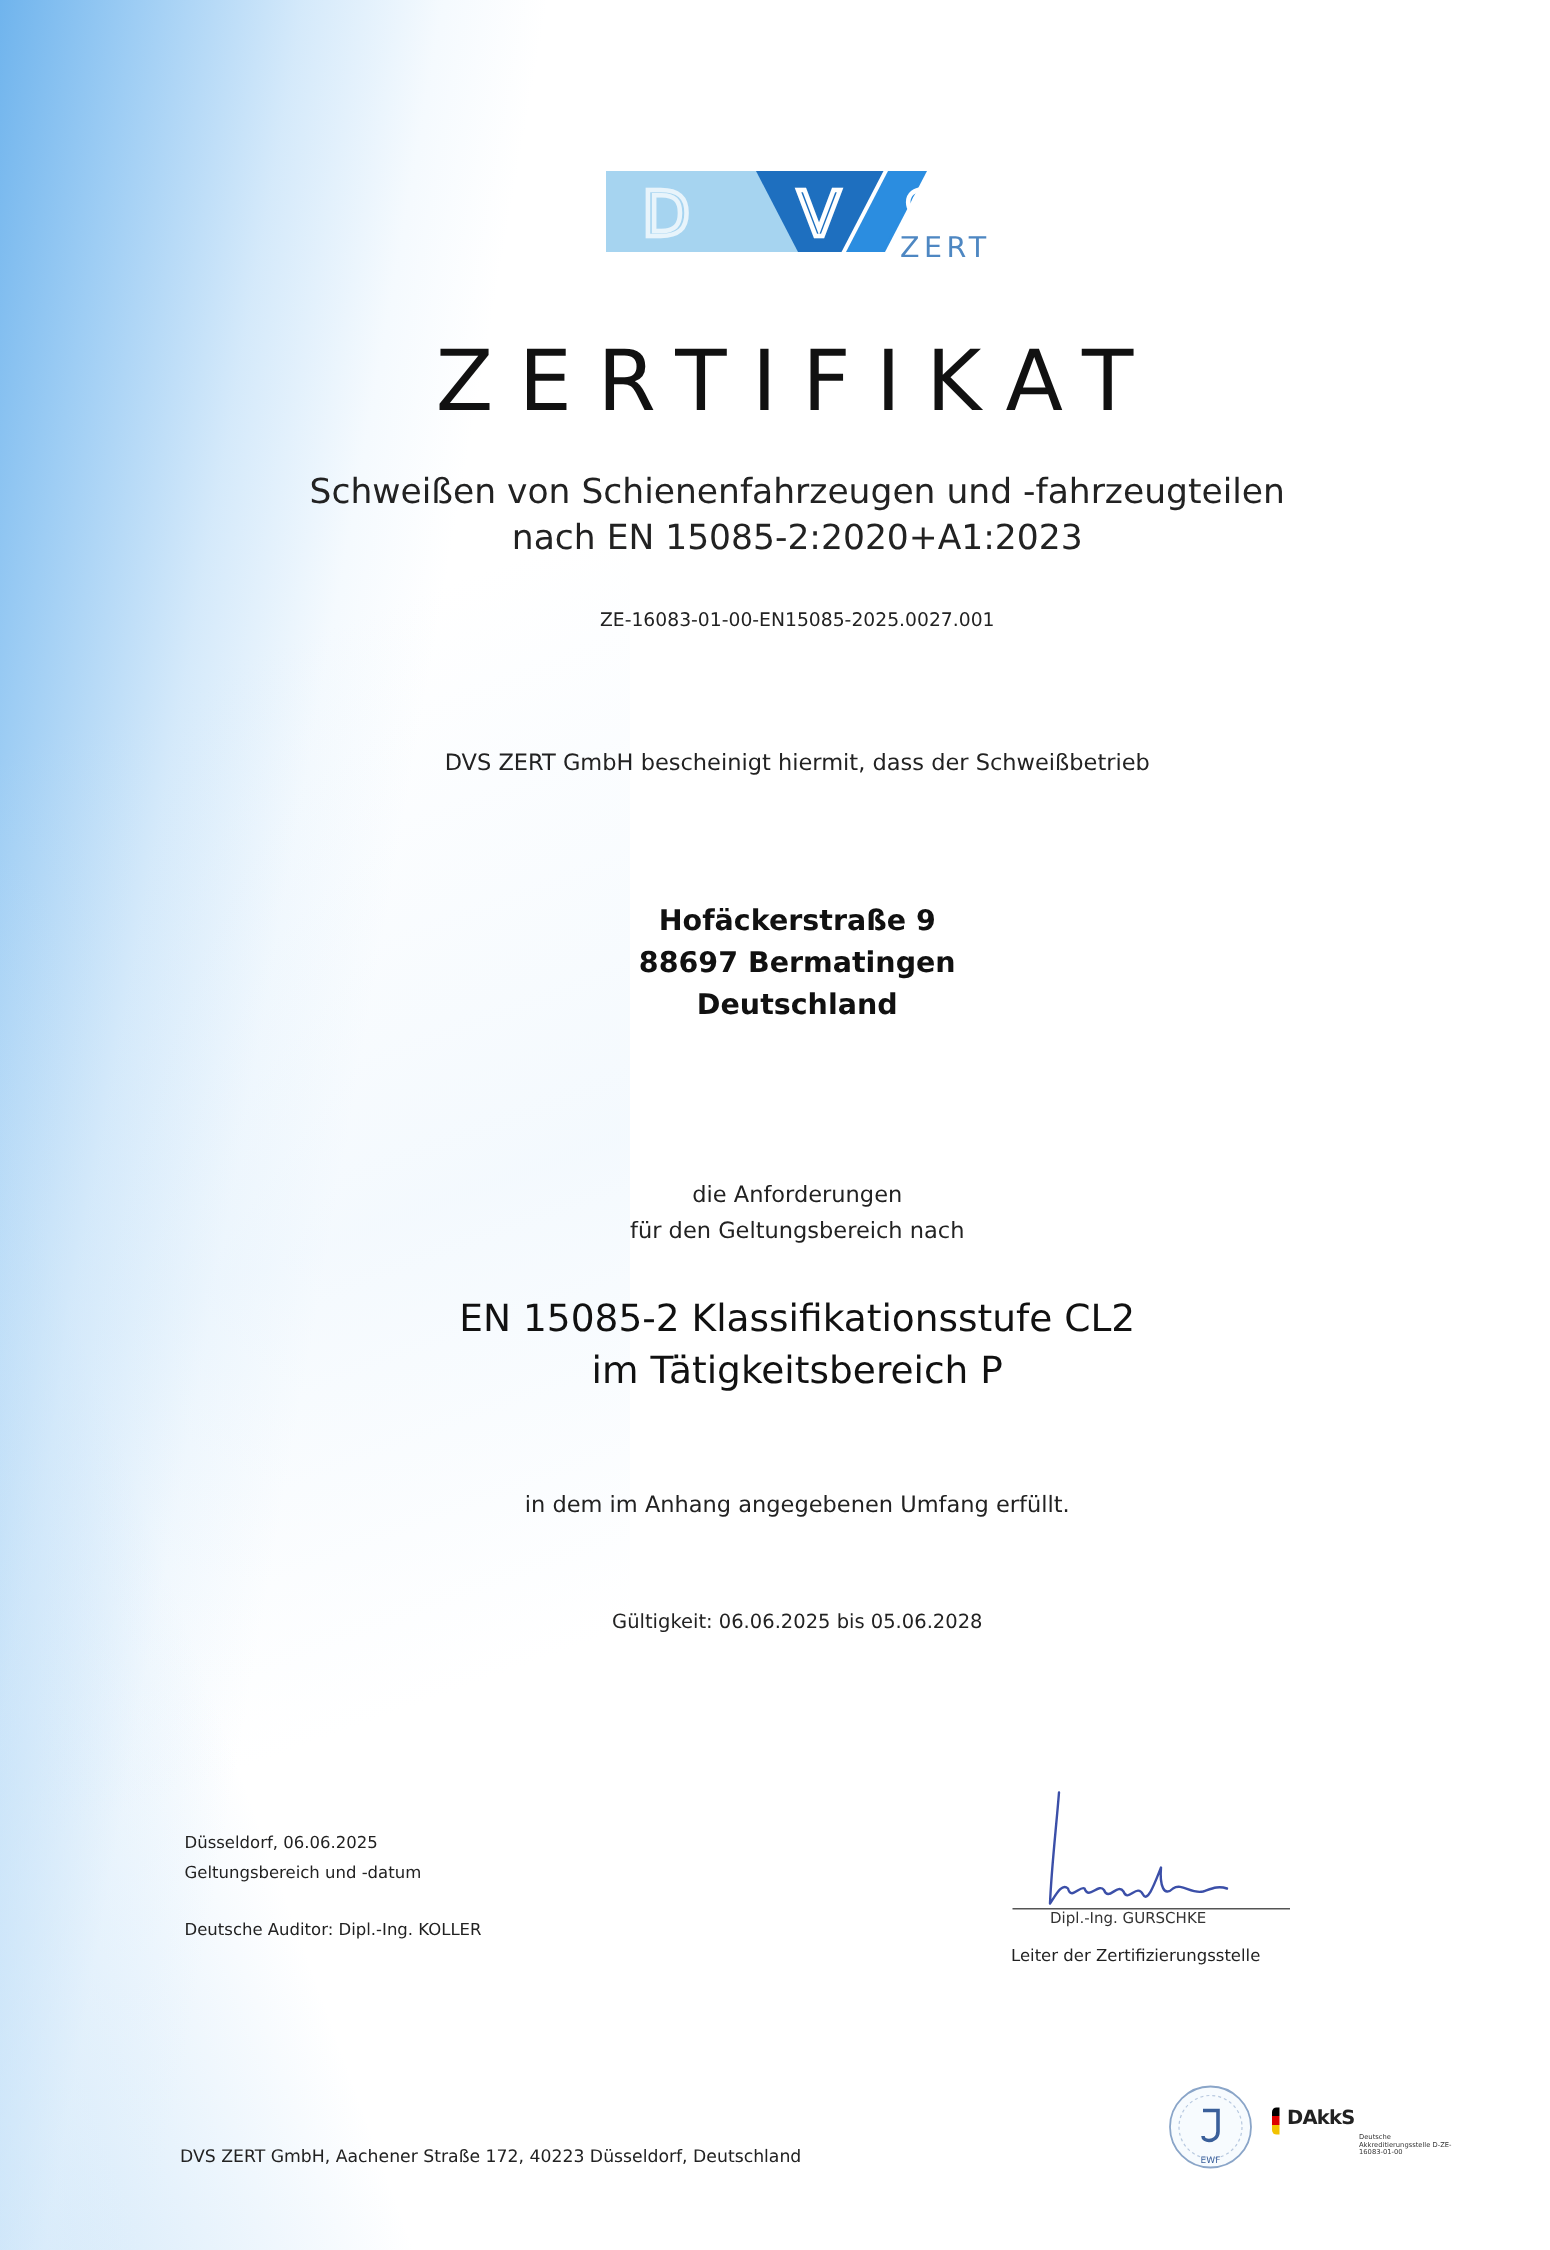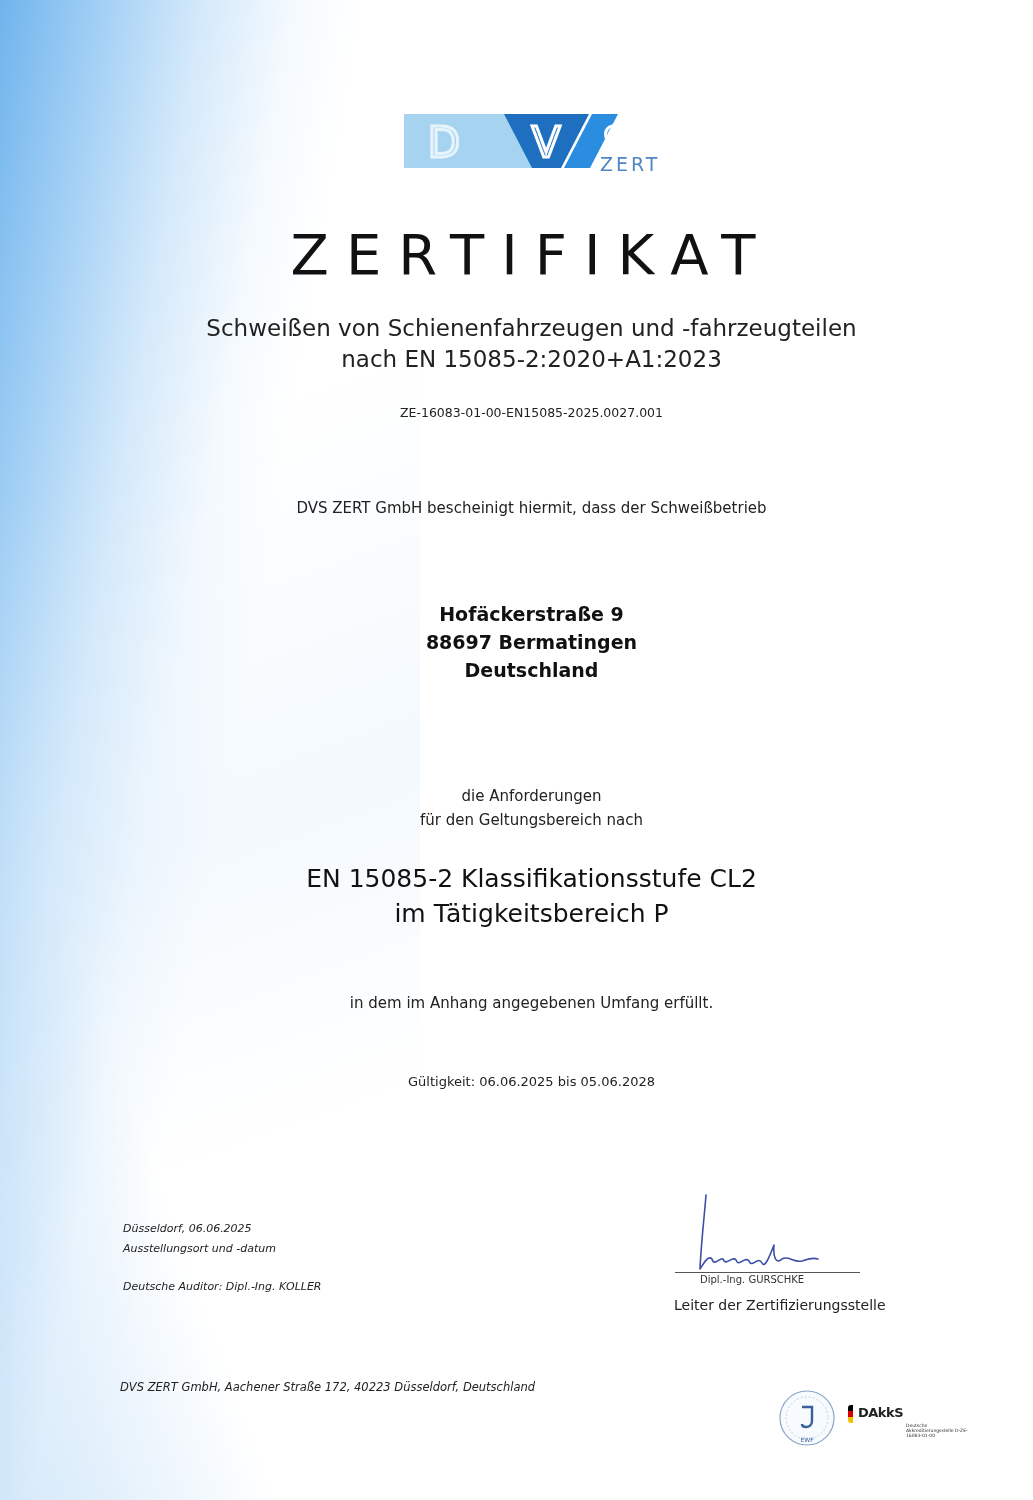--- a/index.html
+++ b/index.html
@@ -28,29 +28,29 @@
     .title { top: 222px; font-size: 56px; letter-spacing: 17px; font-weight: normal; color: #111; }
     .subtitle { top: 313px; font-size: 23px; line-height: 31px; color: #222; }
     .certno { top: 405px; font-size: 12.5px; color: #222; }
     .intro { top: 499px; font-size: 15px; color: #222; }
     .company { top: 600px; font-size: 19px; line-height: 28px; font-weight: bold; color: #111; }
     .req { top: 784px; font-size: 15px; line-height: 24px; color: #222; }
     .scope { top: 861px; font-size: 25px; line-height: 35px; color: #111; }
     .fulfilled { top: 994px; font-size: 15px; color: #222; }
     .validity { top: 1074px; font-size: 13px; color: #222; }
 
-    .left-block { left: 123px; top: 1219px; font-size: 11px; line-height: 20px; color: #222; font-style: italic; }
+    .left-block { left: 123px; top: 1219px; font-size: 11px; line-height: 20px; color: #222; }
     .left-block .gap { height: 18px; }
 
     .sig-area { left: 650px; top: 1185px; width: 195px; height: 130px; margin-left: 20px; }
     .sig-line { position: absolute; left: 5px; top: 87px; width: 185px; border-top: 1.5px solid #555; }
     .sig-name { position: absolute; left: 30px; top: 89px; font-size: 10px; color: #333; }
-    .sig-role { position: absolute; left: 4px; top: 112px; font-size: 14px; color: #222; white-space: nowrap; }
+    .sig-role { position: absolute; left: 4px; top: 112px; font-size: 11px; color: #222; white-space: nowrap; }
 
-    .footer { left: 120px; top: 1380px; font-size: 11.5px; color: #222; font-style: italic; }
+    .footer { left: 120px; top: 1430px; font-size: 11.5px; color: #222; }
 
     .seal { left: 778px; top: 1389px; width: 58px; height: 58px; }
     .dakks { left: 848px; top: 1403px; width: 120px; height: 40px; }
     .dakks .bar { position: absolute; left: 0; top: 2px; width: 5px; height: 18px; background: linear-gradient(#000 0 33%, #d00 33% 66%, #f2c200 66%); border-radius: 3px 0 0 3px; }
     .dakks .name { position: absolute; left: 10px; top: 2px; font-size: 13px; font-weight: bold; color: #222; letter-spacing: -0.5px; }
     .dakks .small { position: absolute; left: 58px; top: 20px; font-size: 4.5px; line-height: 5px; color: #333; }
   </style>
 </head>
 <body>
 
@@ -116,21 +116,21 @@
   <div>EN 15085-2 Klassifikationsstufe CL2</div>
   <div>im Tätigkeitsbereich P</div>
 </div>
 
 <div class="abs center fulfilled">in dem im Anhang angegebenen Umfang erfüllt.</div>
 
 <div class="abs center validity">Gültigkeit: 06.06.2025 bis 05.06.2028</div>
 
 <div class="abs left-block">
   <div>Düsseldorf, 06.06.2025</div>
-  <div>Ausstellungsort und -datum</div>
+  <div>Geltungsbereich und -datum</div>
   <div class="gap"></div>
   <div>Deutsche Auditor: Dipl.-Ing. KOLLER</div>
 </div>
 
 <div class="abs sig-area">
   <svg width="195" height="90" viewBox="0 0 195 90" style="position:absolute;left:0;top:0;">
     <path d="M36 10 C 34 35, 31 60, 30 84 C 34 78, 38 70, 42 74 C 44 82, 50 72, 53 74 C 56 82, 62 70, 66 75 C 69 83, 75 70, 79 76 C 82 84, 88 70, 92 78 C 95 84, 100 70, 104 60 C 103 72, 106 80, 112 74 C 118 70, 124 78, 132 76 C 138 74, 142 72, 148 74" fill="none" stroke="#3b4fa8" stroke-width="1.6" stroke-linecap="round" stroke-linejoin="round"></path>
   </svg>
   <div class="sig-line"></div>
   <div class="sig-name">Dipl.-Ing. GURSCHKE</div>

